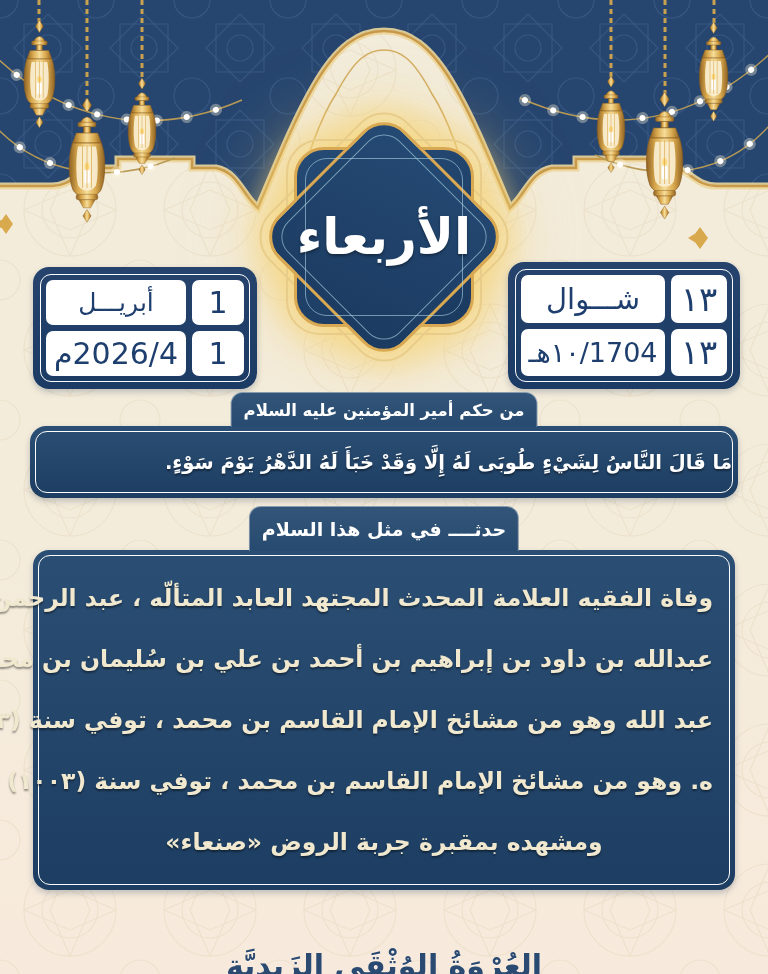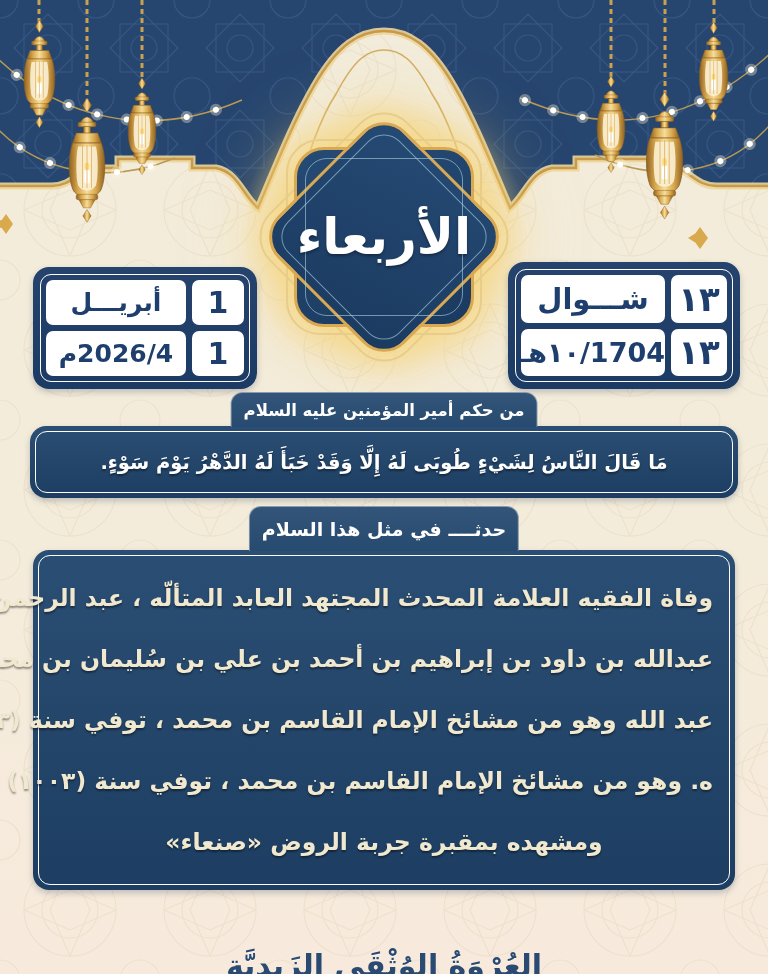--- a/index.html
+++ b/index.html
@@ -26,44 +26,44 @@
     color:#ffffff; font-size:50px; font-weight:bold;
     text-shadow:0 2px 3px rgba(0,0,0,.35); }
 
   
   .datebox { position:absolute; z-index:4; background:linear-gradient(180deg,#25436d,#1b3a64);
     border-radius:16px; padding:7px; box-sizing:border-box; box-shadow:0 3px 6px rgba(30,50,80,.25); }
   .datebox-inner { height:100%; border:1.6px solid #ffffff; border-radius:11px; padding:5px;
     box-sizing:border-box; display:flex; flex-direction:column; gap:6px; }
   .daterow { flex:1; display:flex; gap:6px; direction:ltr; }
   .cell { background:#ffffff; border-radius:7px; display:flex; align-items:center; justify-content:center;
-    color:#1e3f6e; font-weight:bold; overflow:hidden; }
+    color:#1e3f6e; font-weight:normal; overflow:hidden; }
   .cell.main { flex:1; }
   .cell.num { width:52px; font-size:30px; }
   .greg { left:33px; top:267px; width:224px; height:122px; }
   .greg .month { font-size:25px; }
-  .greg .yearmonth { font-size:25px; }
+  .greg .yearmonth { font-size:30px; }
   .hijri { left:508px; top:262px; width:232px; height:127px; }
   .hijri .cell.num { width:56px; font-size:34px; }
   .hijri .month { font-size:29px; }
   .hijri .yearmonth { font-size:27px; }
 
   
   .tab { position:absolute; left:50%; transform:translateX(-50%); z-index:5;
     background:linear-gradient(180deg,#335579,#274a70); color:#fff; font-weight:bold;
     border:1.5px solid rgba(255,255,255,.45); border-bottom:none;
     border-radius:12px 12px 0 0; display:flex; align-items:center; justify-content:center;
     padding:0 12px; white-space:nowrap; }
   .wisdom-tab { top:392px; height:34px; font-size:16.5px; }
   .event-tab  { top:506px; height:44px; font-size:19px; }
 
   .bar { position:absolute; z-index:4; background:linear-gradient(180deg,#2b4e74,#1d3e62);
     border-radius:16px; box-shadow:0 3px 6px rgba(30,50,80,.25); }
   .bar-inner { position:absolute; inset:5px; border:1.6px solid #ffffff; border-radius:12px;
-    display:flex; align-items:center; justify-content:center; flex-direction:column; box-sizing:border-box; }
+    display:flex; justify-content:center; flex-direction:column; box-sizing:border-box; }
   .quote-bar { left:30px; top:426px; width:708px; height:72px; }
   .quote-text { color:#ffffff; font-weight:bold; font-size:19.5px; white-space:nowrap;
     text-shadow:0 2px 2px rgba(0,0,0,.4); direction:rtl; }
 
   .event-block { left:33px; top:550px; width:702px; height:340px; }
   .event-lines { direction:rtl; width:100%; padding:6px 16px; box-sizing:border-box; }
   .event-line { color:#f1e9cf; font-weight:bold; font-size:23.5px; line-height:61px;
     text-align:center; white-space:nowrap; text-shadow:0 2px 2px rgba(0,0,0,.4); }
 
   .footer-logo { position:absolute; left:0; top:908px; width:768px; z-index:3;

